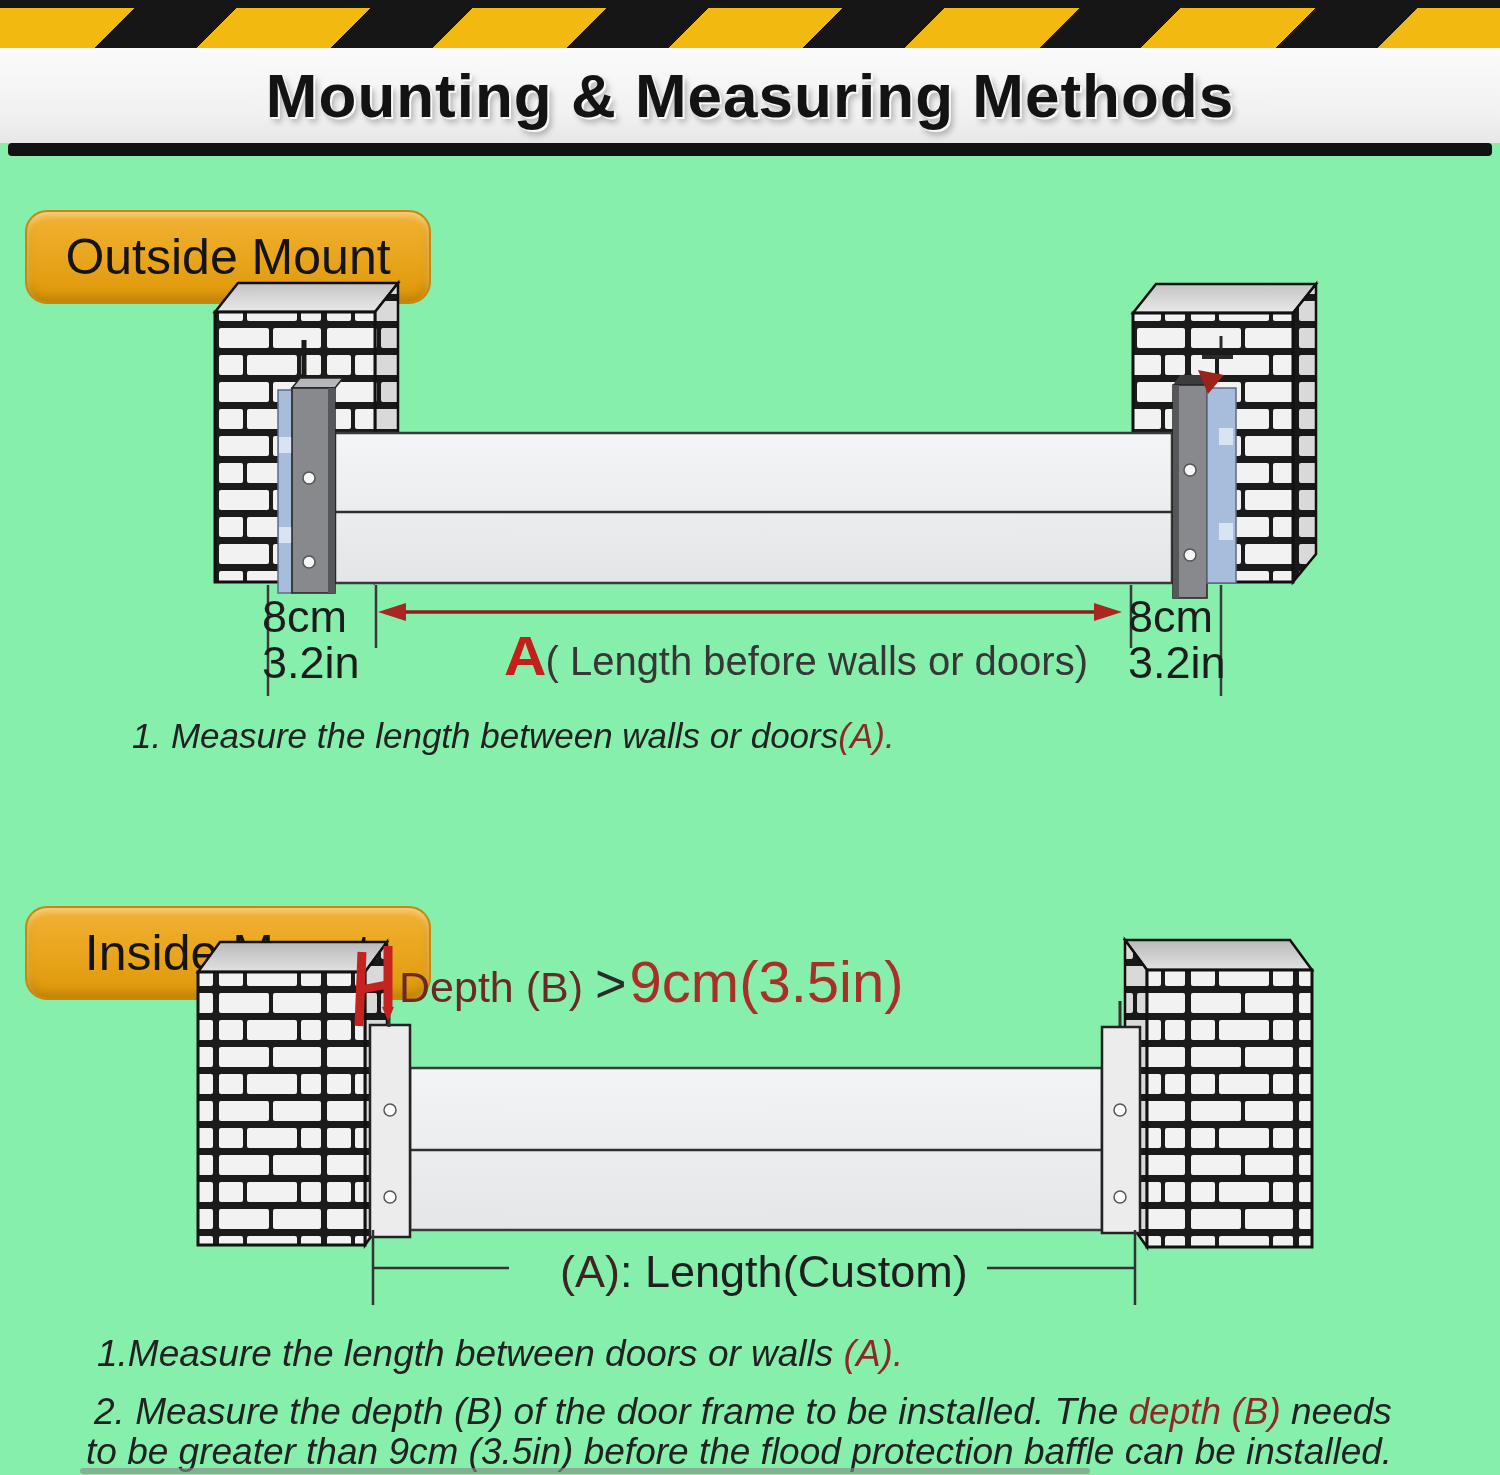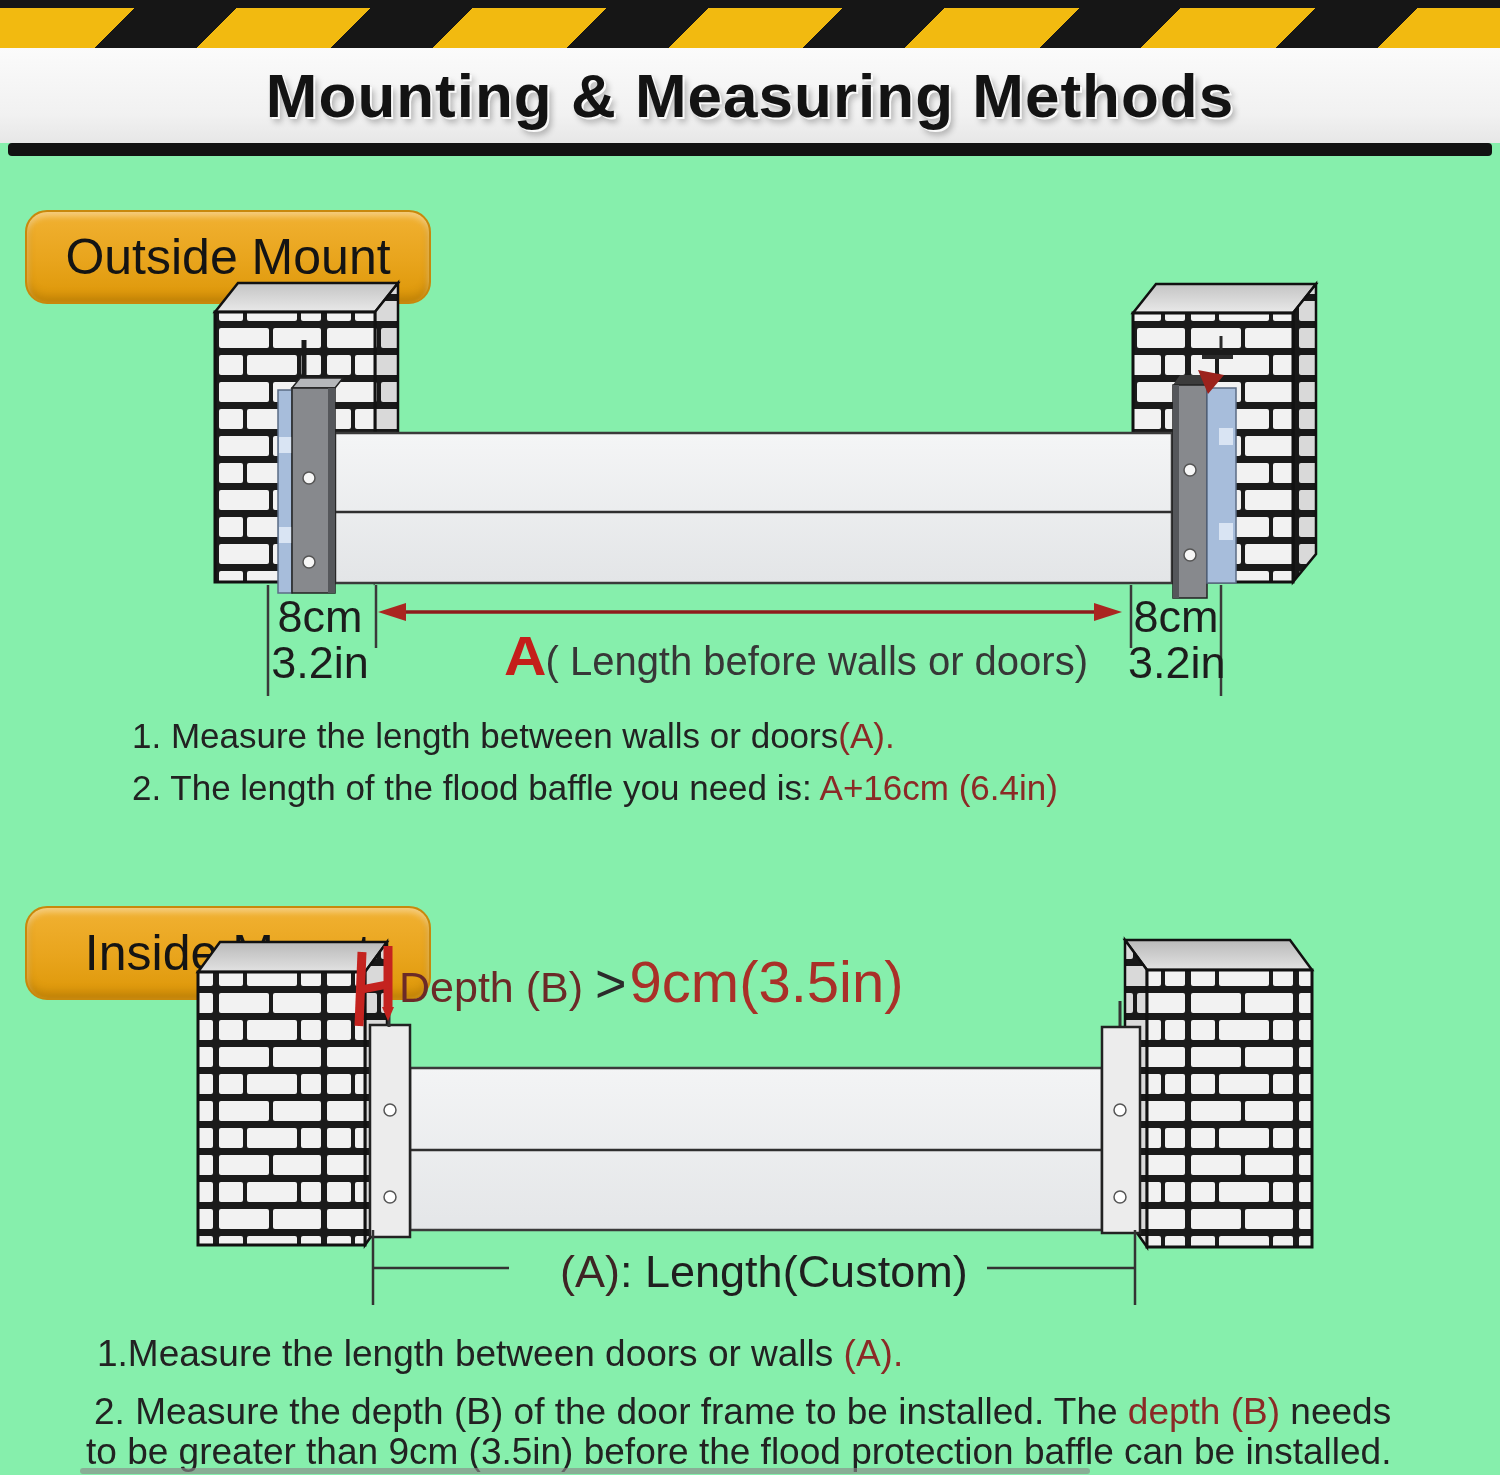--- a/index.html
+++ b/index.html
@@ -26,41 +26,41 @@
   .badge span{font-size:50px;color:#141414;}
   #badge-outside{left:25px;top:186px;}
   #badge-inside{left:25px;top:882px;}
 
   
   .diagram{position:absolute;left:0;}
   #diagram-outside{top:270px;}
   #diagram-inside{top:935px;}
 
   
-  .dimtext{position:absolute;text-align:center;color:#1d1d1d;line-height:1.0;}
+  .dimtext{position:absolute;text-align:left;color:#1d1d1d;line-height:1.0;}
   .dimtext .cm{font-size:45px;display:block;}
   .dimtext .in{font-size:45px;display:block;margin-top:1px;}
   #dim-left{left:262px;top:594px;width:116px;}
   #dim-right{left:1128px;top:594px;width:96px;}
 
   #span-label{position:absolute;left:505px;top:623px;display:flex;align-items:baseline;}
   #span-label .red-a{font-size:56px;font-weight:800;color:#c41f1a;transform:scaleX(1.05);}
   #span-label .rest{font-size:40px;color:#373737;}
 
   #depth-label{position:absolute;left:399px;top:948px;display:flex;align-items:baseline;}
   #depth-label .dname{font-size:43px;color:#6b2a28;}
   #depth-label .dgt{font-size:54px;color:#2b2b2b;margin:0 3px 0 12px;}
   #depth-label .dval{font-size:58px;color:#a93028;}
 
   #length-label{position:absolute;left:560px;top:1246px;display:flex;align-items:baseline;}
   #length-label .la{font-size:45px;color:#3e2424;}
   #length-label .lrest{font-size:45px;color:#1f1f1f;}
 
   
-  .instr{position:absolute;color:#222222;white-space:nowrap;}
+  .instr{position:absolute;color:#222222;white-space:nowrap;font-style:italic;}
   .instr .red{color:#8b2a26;}
   #out-step1{left:132px;top:716px;font-size:35px;}
   #out-step2{left:132px;top:768px;font-size:35px;}
   #in-step1{left:97px;top:1333px;font-size:37px;}
   #in-step2{left:94px;top:1391px;font-size:37px;}
   #in-step3{left:86px;top:1431px;font-size:37px;}
 
   .bottom-smudge{position:absolute;left:80px;top:1468px;width:1010px;height:6px;
                  background:#8a8a8a;opacity:.65;border-radius:3px;}
 </style>
@@ -169,23 +169,20 @@
     <span class="in">3.2in</span>
   </div>
   <div id="span-label">
     <span class="red-a">A</span>
     <span class="rest">( Length before walls or doors)</span>
   </div>
 
   <div class="instr" id="out-step1">
     <span>1. Measure the length between walls or doors</span><span class="red">(A).</span>
   </div>
-  <div class="instr" id="out-step2">
-    <span>2. The length of the flood baffle you need is: </span><span class="red">A+16cm (6.4in)</span>
-  </div>
 
   <div class="badge" id="badge-inside">
     <span>Inside Mount</span>
   </div>
 
   <svg id="diagram-inside" class="diagram" width="1500" height="400" viewBox="0 0 1500 400">
     <defs>
       <pattern id="brickB" patternUnits="userSpaceOnUse" width="108" height="54">
         <rect width="108" height="54" fill="#1b1b1b"></rect>
         <g fill="#f2f2f2">

